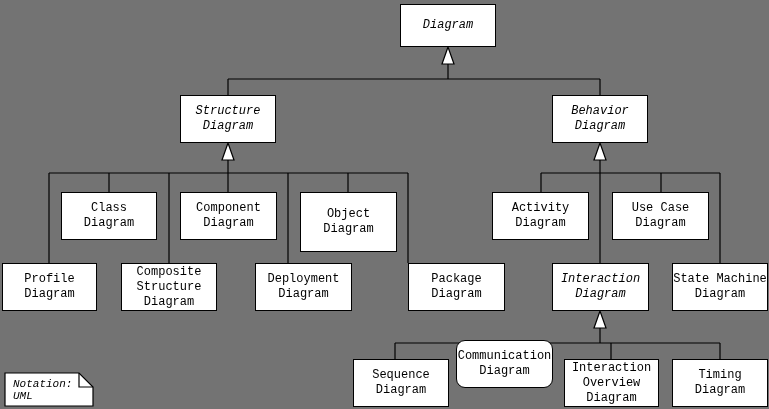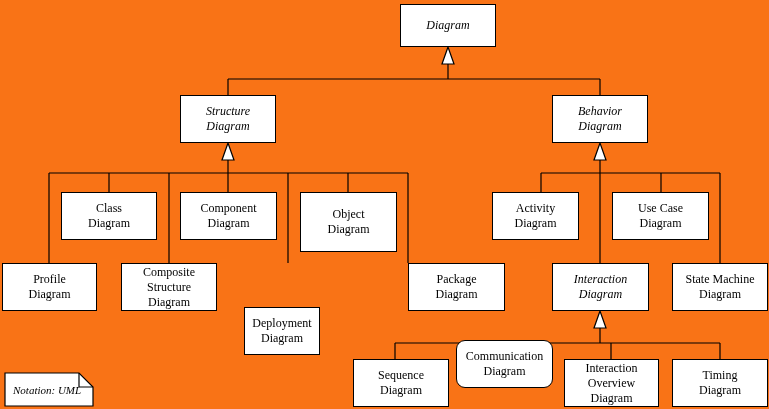--- a/index.html
+++ b/index.html
@@ -1,22 +1,22 @@
 <!DOCTYPE html>
 <html><head>
 <meta charset="utf-8">
 <title>UML diagram taxonomy</title>
 <style>
   html, body { margin: 0; padding: 0; background: #ffffff; }
   #canvas {
     position: relative;
     width: 769px;
     height: 409px;
-    background: #f97316;
-    font-family: Liberation Serif, serif;
+    background: #737373;
+    font-family: Liberation Mono, monospace;
     overflow: hidden;
   }
   #connector-svg {
     position: absolute;
     left: 0; top: 0;
   }
   .node {
     position: absolute;
     box-sizing: border-box;
     border: 1.5px solid #000000;
@@ -96,38 +96,38 @@
 Diagram</span>
       </div>
       <div class="node" style="left: 180px; top: 192px; width: 97px; height: 48px;">
         <span class="node-label">Component
 Diagram</span>
       </div>
       <div class="node" style="left: 300px; top: 192px; width: 97px; height: 60px;">
         <span class="node-label">Object
 Diagram</span>
       </div>
-      <div class="node" style="left: 492px; top: 192px; width: 87px; height: 48px;">
+      <div class="node" style="left: 492px; top: 192px; width: 97px; height: 48px;">
         <span class="node-label">Activity
 Diagram</span>
       </div>
       <div class="node" style="left: 612px; top: 192px; width: 97px; height: 48px;">
         <span class="node-label">Use Case
 Diagram</span>
       </div>
       <div class="node" style="left: 2px; top: 263px; width: 95px; height: 48px;">
         <span class="node-label">Profile
 Diagram</span>
       </div>
       <div class="node" style="left: 121px; top: 263px; width: 96px; height: 48px;">
         <span class="node-label">Composite
 Structure
 Diagram</span>
       </div>
-      <div class="node" style="left: 244px; top: 263px; width: 76px; height: 48px; margin-top: 44px;">
+      <div class="node" style="left: 255px; top: 263px; width: 97px; height: 48px;">
         <span class="node-label">Deployment
 Diagram</span>
       </div>
       <div class="node" style="left: 360px; top: 263px; width: 97px; height: 48px; margin-left: 48px;">
         <span class="node-label">Package
 Diagram</span>
       </div>
       <div class="node abstract" style="left: 552px; top: 263px; width: 97px; height: 48px;">
         <span class="node-label">Interaction
 Diagram</span>

